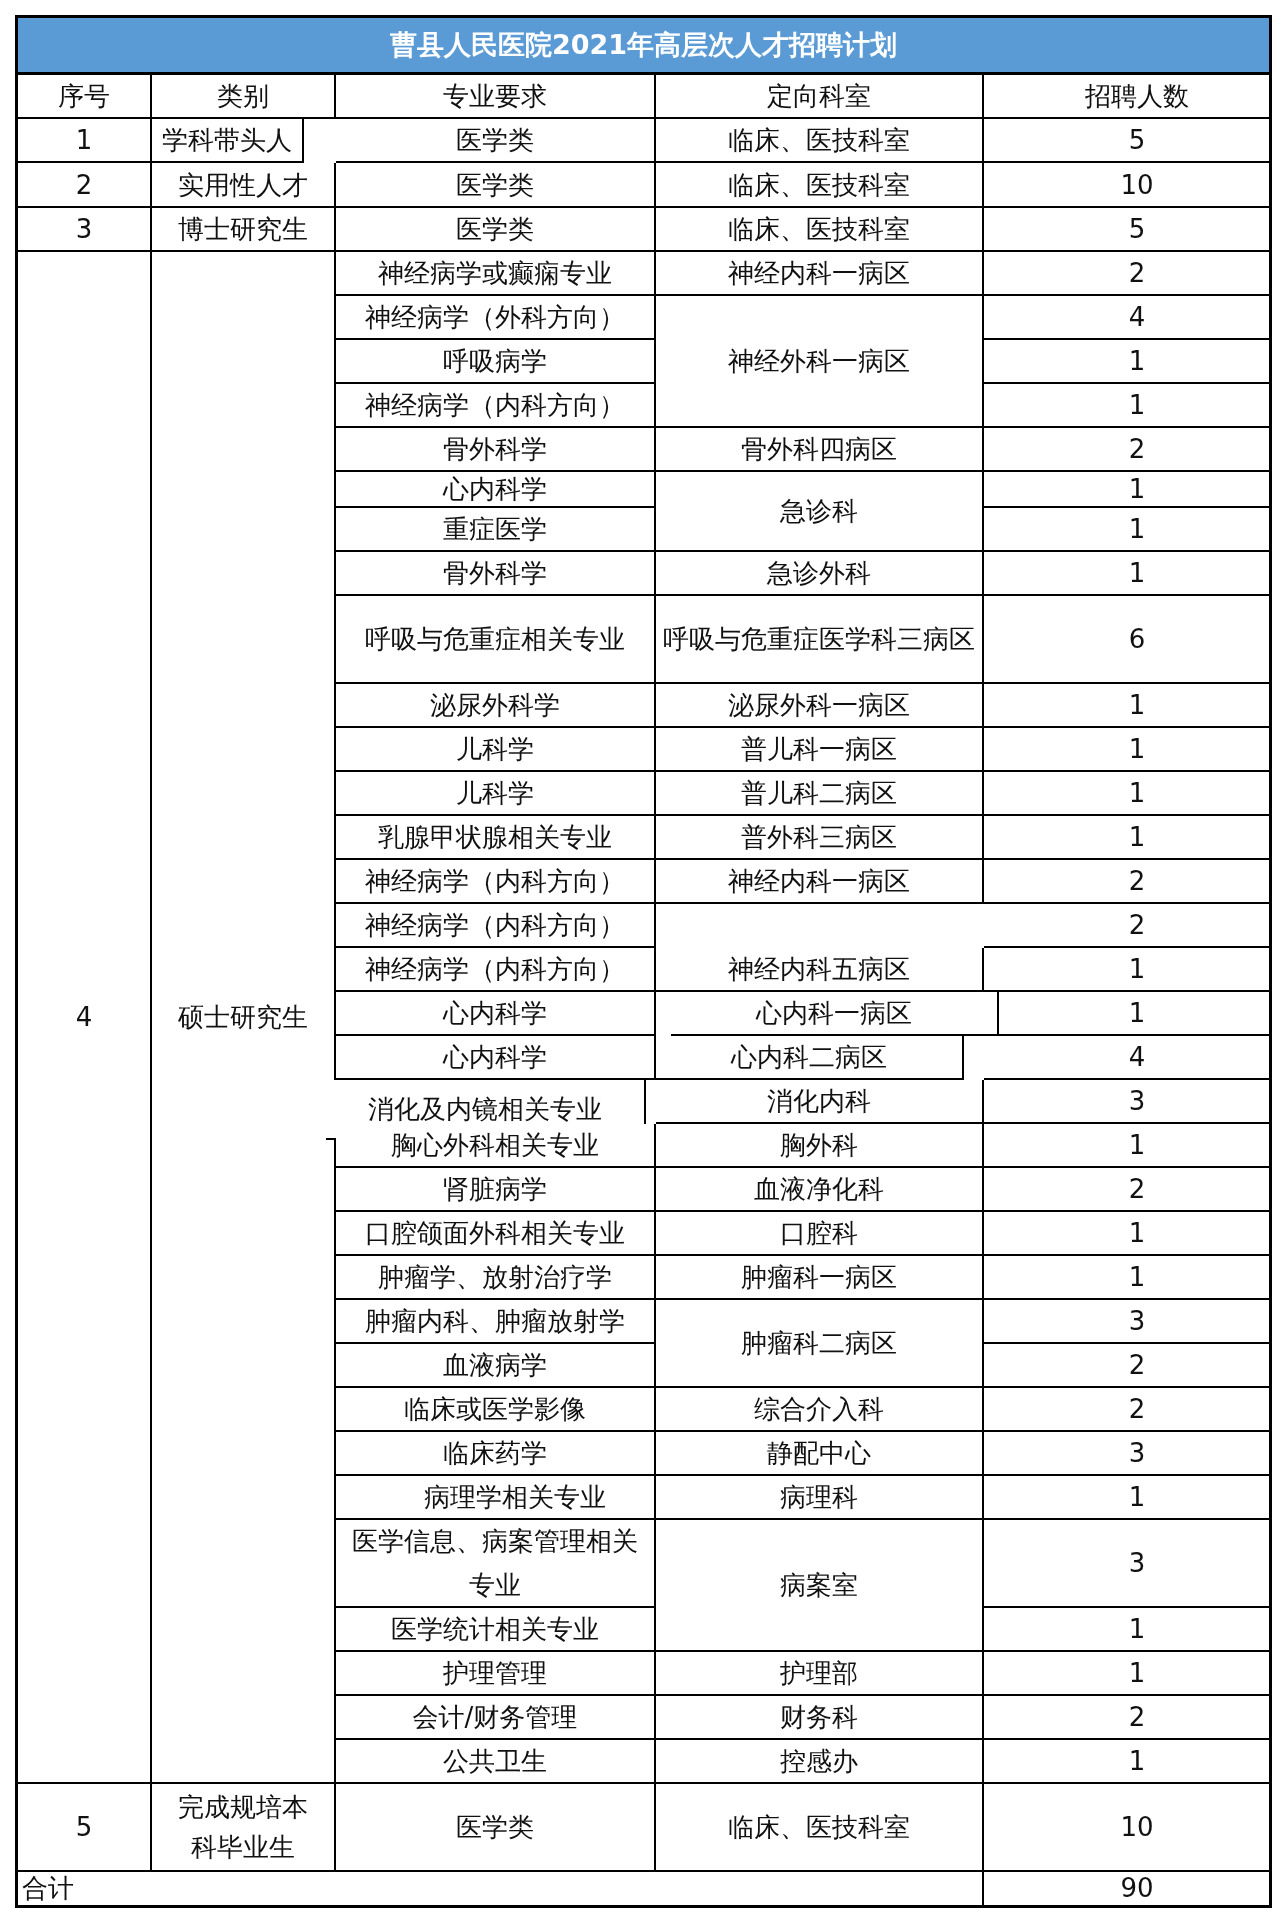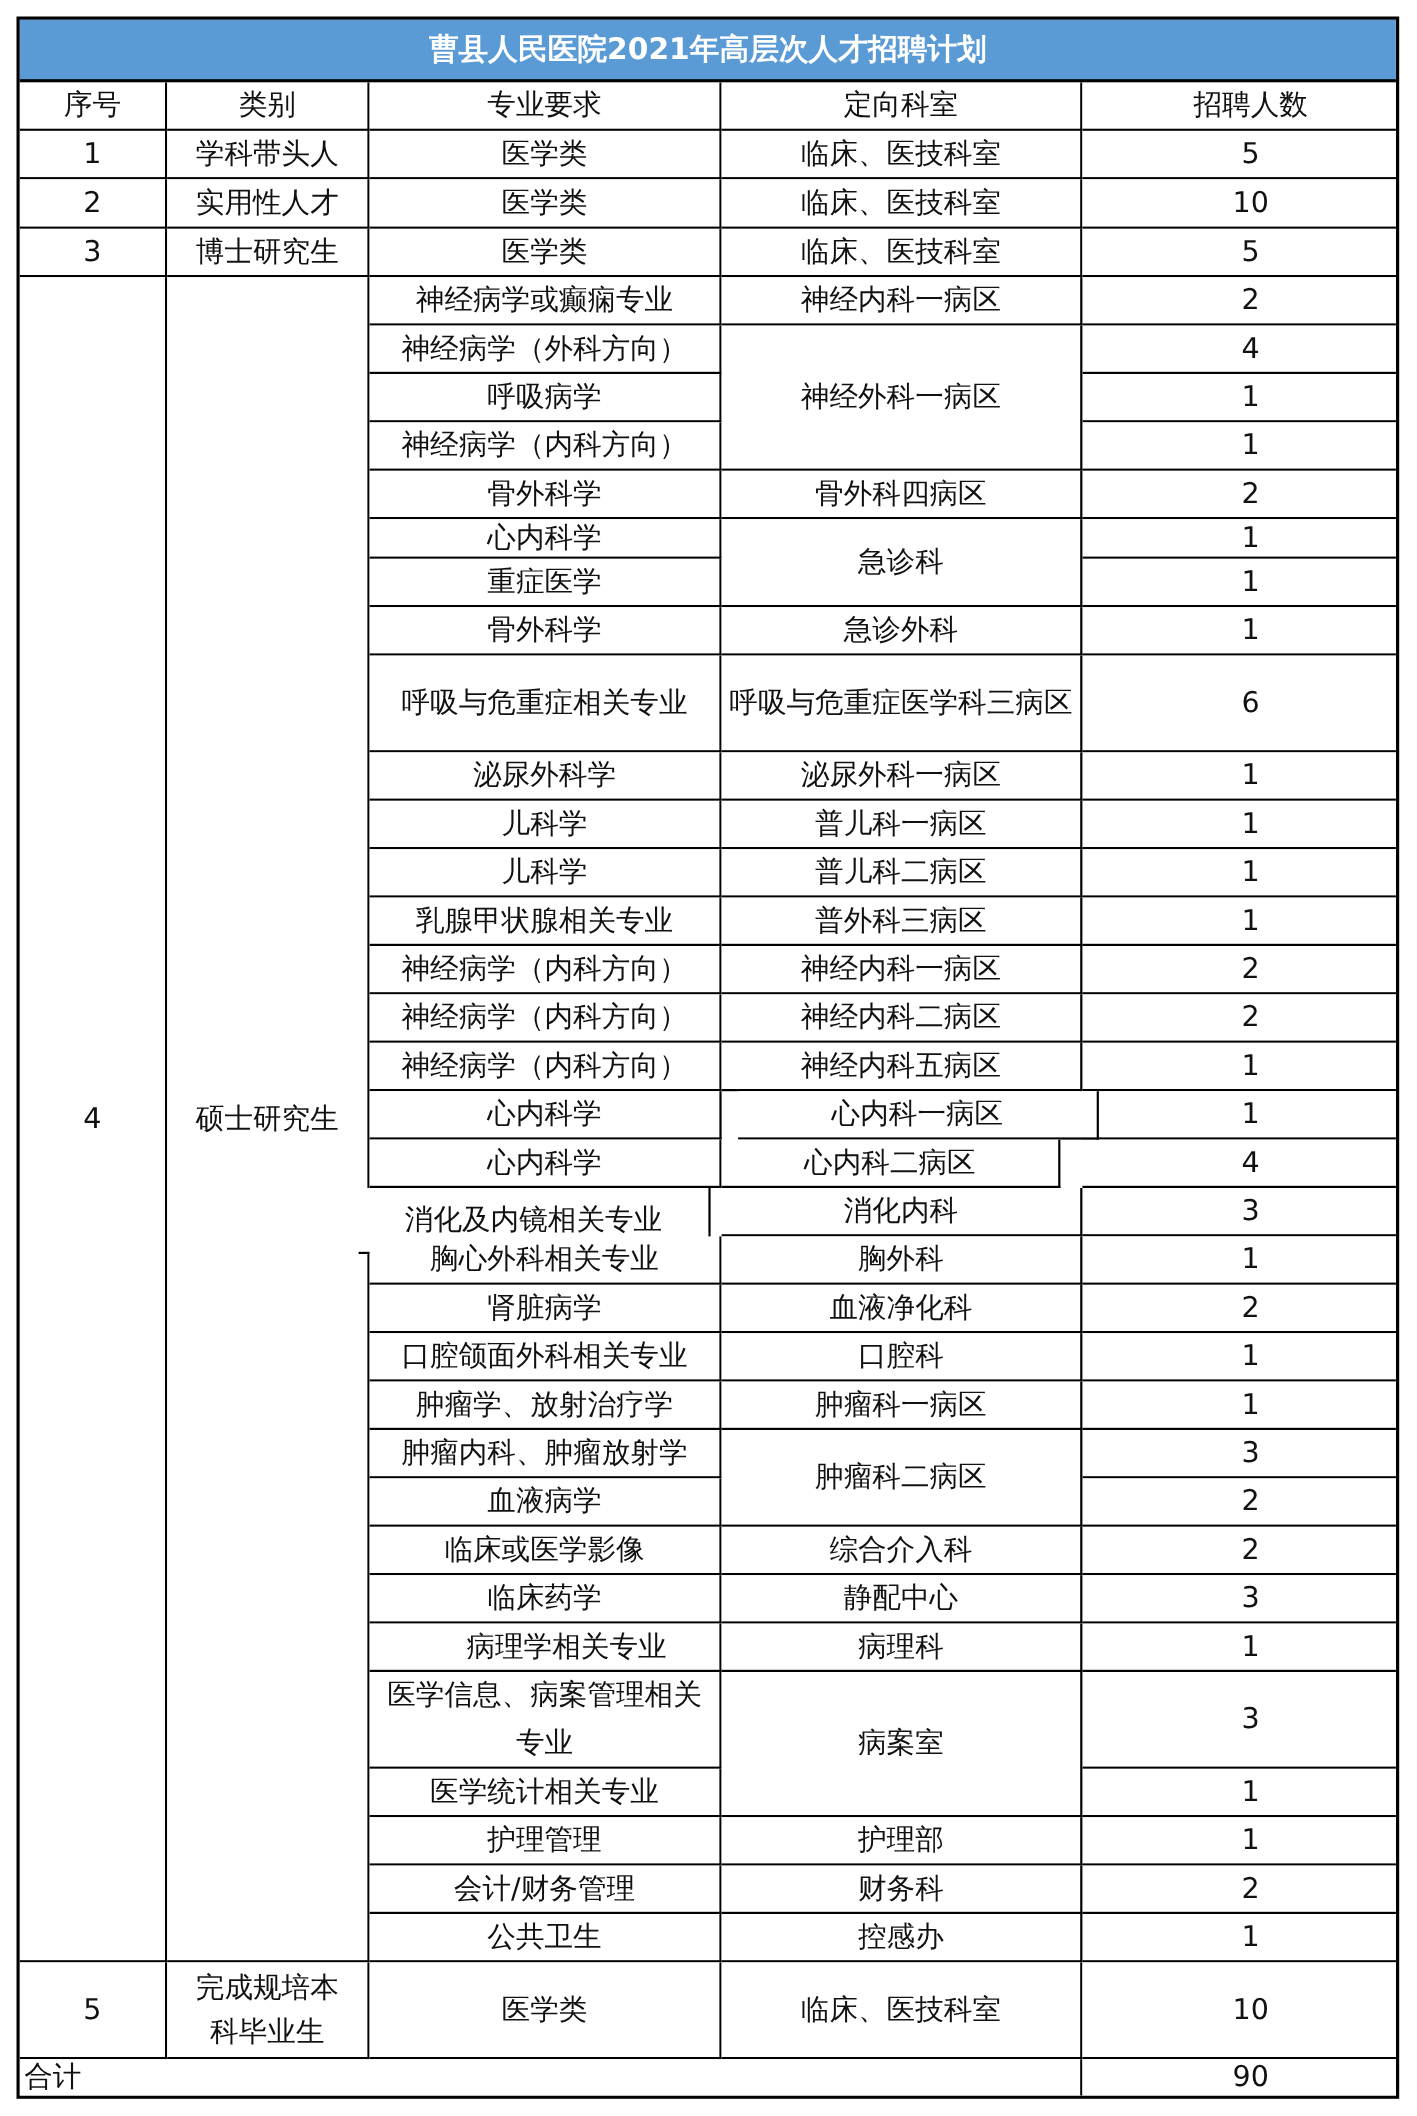--- a/index.html
+++ b/index.html
@@ -23,21 +23,21 @@
 <body>
 
 <div class="tbl" id="tbl">
   <div class="title">曹县人民医院2021年高层次人才招聘计划</div>
 <div class="cell hdr" style="left: 0px; top: 57px; width: 134px; height: 44px;">序号</div>
     <div class="cell hdr" style="left: 134px; top: 57px; width: 184px; height: 44px;">类别</div>
     <div class="cell hdr" style="left: 318px; top: 57px; width: 320px; height: 44px;">专业要求</div>
     <div class="cell hdr" style="left: 638px; top: 57px; width: 328px; height: 44px;">定向科室</div>
     <div class="cell hdr noright" style="left: 966px; top: 57px; width: 285px; height: 44px;">招聘人数</div>
     <div class="cell" style="left: 0px; top: 101px; width: 134px; height: 44px;">1</div>
-    <div class="cell" style="left: 134px; top: 101px; width: 184px; height: 44px;">学科带头人</div>
+    <div class="cell" style="left: 134px; top: 101px; width: 152px; height: 44px;">学科带头人</div>
     <div class="cell" style="left: 318px; top: 101px; width: 320px; height: 44px;">医学类</div>
     <div class="cell" style="left: 638px; top: 101px; width: 328px; height: 44px;">临床、医技科室</div>
     <div class="cell noright" style="left: 966px; top: 101px; width: 285px; height: 44px;">5</div>
     <div class="cell" style="left: 0px; top: 145px; width: 134px; height: 45px;">2</div>
     <div class="cell" style="left: 134px; top: 145px; width: 184px; height: 45px;">实用性人才</div>
     <div class="cell" style="left: 318px; top: 145px; width: 320px; height: 45px;">医学类</div>
     <div class="cell" style="left: 638px; top: 145px; width: 328px; height: 45px;">临床、医技科室</div>
     <div class="cell noright" style="left: 966px; top: 145px; width: 285px; height: 45px;">10</div>
     <div class="cell" style="left: 0px; top: 190px; width: 134px; height: 44px;">3</div>
     <div class="cell" style="left: 134px; top: 190px; width: 184px; height: 44px;">博士研究生</div>
@@ -116,21 +116,20 @@
     <div class="cell" style="left: 638px; top: 278px; width: 328px; height: 132px; line-height: 44px;">神经外科一病区</div>
     <div class="cell" style="left: 638px; top: 410px; width: 328px; height: 44px; line-height: 44px;">骨外科四病区</div>
     <div class="cell" style="left: 638px; top: 454px; width: 328px; height: 80px; line-height: 44px;">急诊科</div>
     <div class="cell" style="left: 638px; top: 534px; width: 328px; height: 44px; line-height: 44px;">急诊外科</div>
     <div class="cell" style="left: 638px; top: 578px; width: 328px; height: 88px; line-height: 44px;">呼吸与危重症医学科三病区</div>
     <div class="cell" style="left: 638px; top: 666px; width: 328px; height: 44px; line-height: 44px;">泌尿外科一病区</div>
     <div class="cell" style="left: 638px; top: 710px; width: 328px; height: 44px; line-height: 44px;">普儿科一病区</div>
     <div class="cell" style="left: 638px; top: 754px; width: 328px; height: 44px; line-height: 44px;">普儿科二病区</div>
     <div class="cell" style="left: 638px; top: 798px; width: 328px; height: 44px; line-height: 44px;">普外科三病区</div>
     <div class="cell" style="left: 638px; top: 842px; width: 328px; height: 44px; line-height: 44px;">神经内科一病区</div>
-    <div class="cell" style="left: 638px; top: 886px; width: 328px; height: 44px; line-height: 44px;">神经内科二病区</div>
     <div class="cell" style="left: 638px; top: 930px; width: 328px; height: 44px; line-height: 44px;">神经内科五病区</div>
     <div class="cell" style="left: 638px; top: 974px; width: 328px; height: 44px; line-height: 44px; margin-left: 15px;">心内科一病区</div>
     <div class="cell" style="left: 638px; top: 1018px; width: 308px; height: 44px; line-height: 44px;">心内科二病区</div>
     <div class="cell" style="left: 638px; top: 1062px; width: 328px; height: 44px; line-height: 44px;">消化内科</div>
     <div class="cell" style="left: 638px; top: 1106px; width: 328px; height: 44px; line-height: 44px;">胸外科</div>
     <div class="cell" style="left: 638px; top: 1150px; width: 328px; height: 44px; line-height: 44px;">血液净化科</div>
     <div class="cell" style="left: 638px; top: 1194px; width: 328px; height: 44px; line-height: 44px;">口腔科</div>
     <div class="cell" style="left: 638px; top: 1238px; width: 328px; height: 44px; line-height: 44px;">肿瘤科一病区</div>
     <div class="cell" style="left: 638px; top: 1282px; width: 328px; height: 88px; line-height: 44px;">肿瘤科二病区</div>
     <div class="cell" style="left: 638px; top: 1370px; width: 328px; height: 44px; line-height: 44px;">综合介入科</div>

